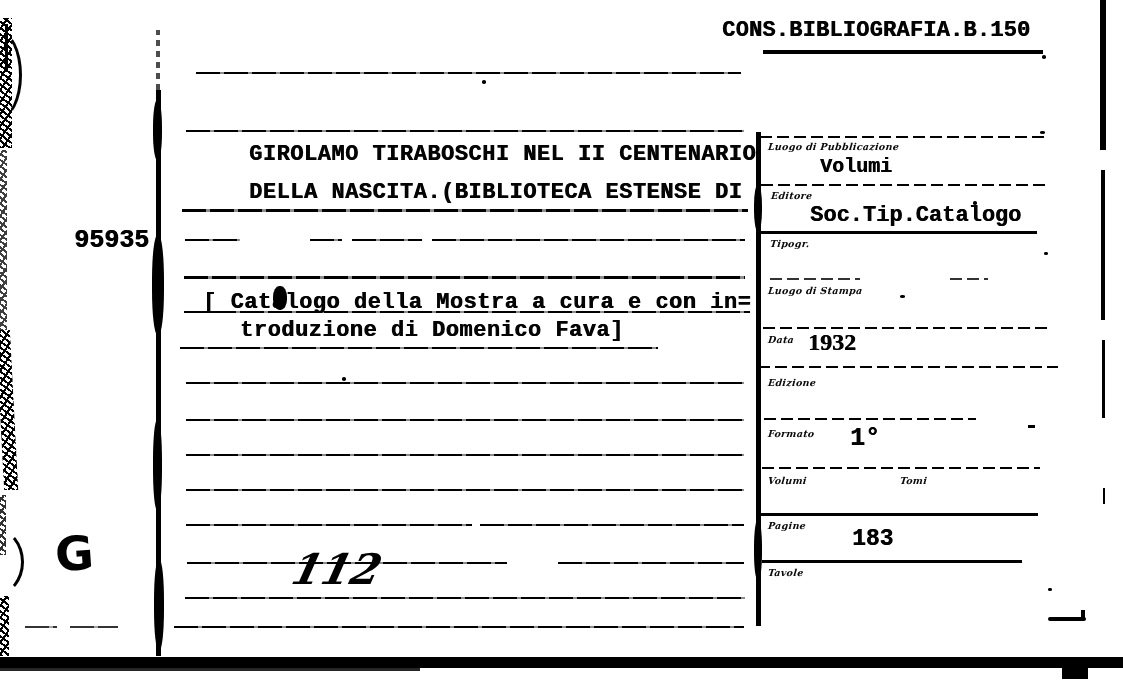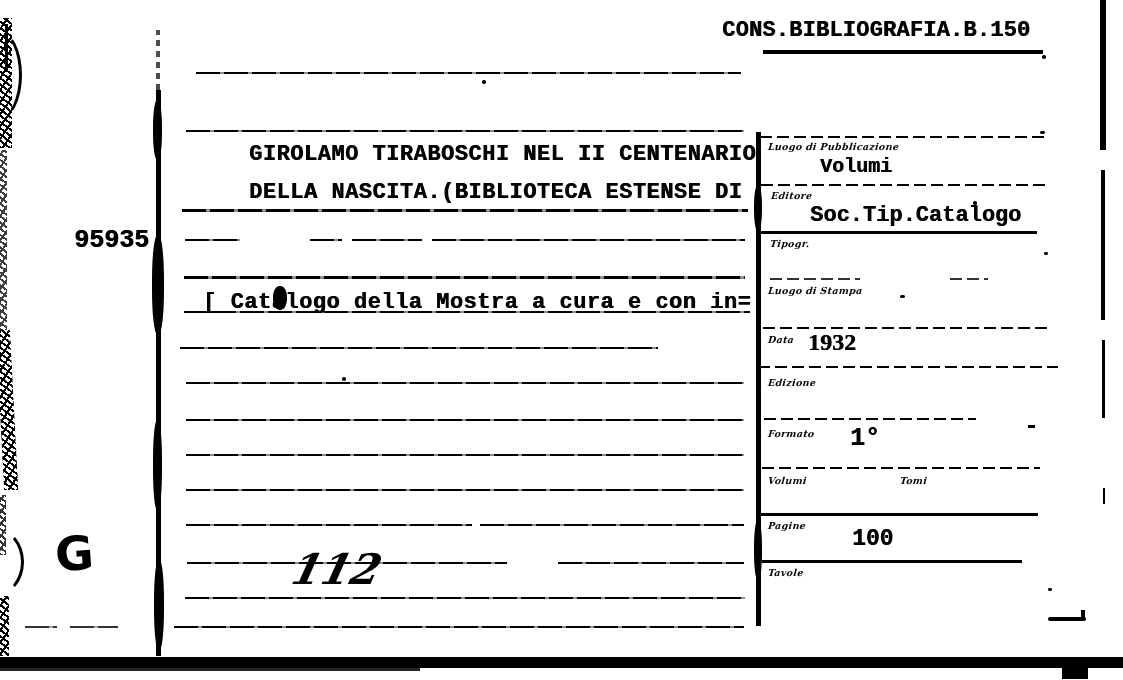--- a/index.html
+++ b/index.html
@@ -84,20 +84,21 @@
   <div class="rule" style="top:562px;left:558px;width:186px;"></div>
   <div class="rule" style="top:597px;left:185px;width:560px;"></div>
   <div class="rule" style="top:626px;left:174px;width:570px;"></div>
   <div class="rule" style="top:626px;left:25px;width:32px;opacity:.8;"></div>
   <div class="rule" style="top:626px;left:70px;width:48px;opacity:.8;"></div>
 
   <div class="tw" style="left:249px;top:182px;font-size:22px;">DELLA NASCITA.(BIBLIOTECA ESTENSE DI</div>
   <div class="tw" style="left:249px;top:144px;font-size:22px;">GIROLAMO TIRABOSCHI NEL II CENTENARIO</div>
 
   <div class="tw" style="left:203px;top:292px;font-size:22px;">[ Catalogo della Mostra a cura e con in=</div>
+  <div class="tw" style="left:240px;top:320px;font-size:22px;">troduzione di Domenico Fava]</div>
   <div class="blob" style="left:273px;top:286px;width:14px;height:24px;"></div>
 
   <div class="art" style="left:756px;top:132px;width:5px;height:494px;"></div>
   <div class="blob" style="left:754px;top:185px;width:8px;height:46px;"></div>
   <div class="blob" style="left:754px;top:520px;width:8px;height:60px;"></div>
 
   <div class="psep" style="top:136px;left:760px;width:287px;"></div>
   <div class="psep" style="top:184px;left:761px;width:288px;"></div>
   <div class="psolid" style="top:231px;left:761px;width:276px;"></div>
   <div class="psep" style="top:278px;left:770px;width:90px;opacity:.8;"></div>
@@ -130,21 +131,21 @@
 
   <div class="plabel" style="left:768px;top:428px;">Formato</div>
   <div class="pval" style="left:850px;top:426px;font-size:25px;">1°</div>
 
   <div class="plabel" style="left:768px;top:475px;">Volumi</div>
   <div class="pval" style="left:830px;top:480px;font-size:18px;"></div>
   <div class="plabel" style="left:900px;top:475px;">Tomi</div>
   <div class="pval" style="left:950px;top:480px;font-size:18px;"></div>
 
   <div class="plabel" style="left:768px;top:520px;">Pagine</div>
-  <div class="pval" style="left:852px;top:528px;font-size:23px;">100</div>
+  <div class="pval" style="left:852px;top:528px;font-size:23px;">183</div>
 
   <div class="plabel" style="left:768px;top:567px;">Tavole</div>
   <div class="pval" style="left:815px;top:575px;font-size:20px;"></div>
 
   <div class="art" style="left:1100px;top:0;width:6px;height:150px;"></div>
   <div class="art" style="left:1101px;top:170px;width:4px;height:150px;"></div>
   <div class="art" style="left:1102px;top:340px;width:3px;height:78px;"></div>
   <div class="art" style="left:1103px;top:488px;width:2px;height:16px;"></div>
 
   <div class="blob" style="left:482px;top:80px;width:4px;height:4px;"></div>

